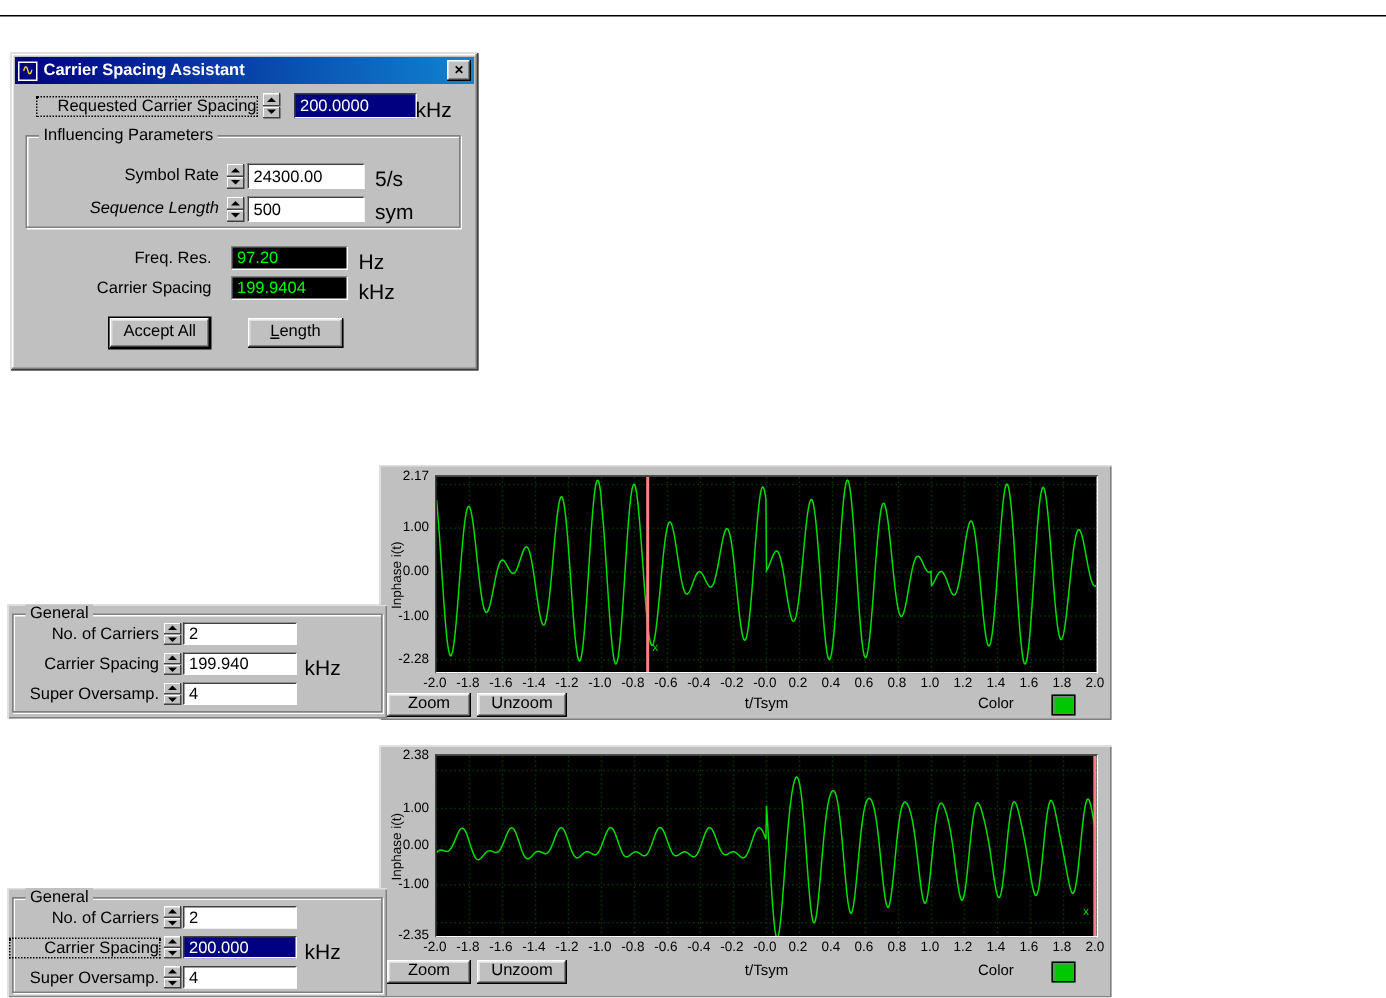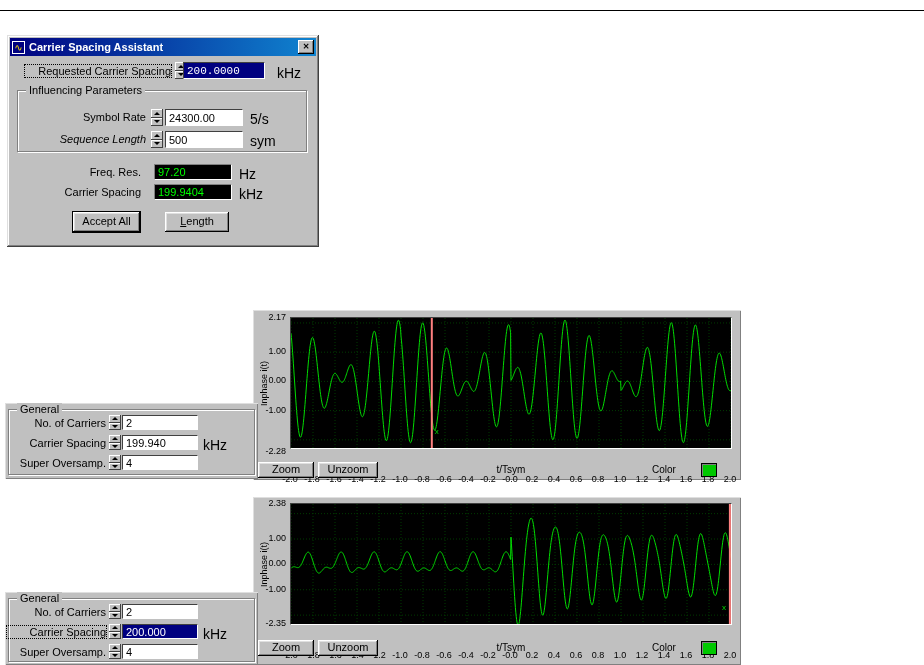--- a/index.html
+++ b/index.html
@@ -42,21 +42,21 @@
   .focus-rect{outline:1px dotted #000;}
 
   
   .panel{position:absolute;background:#c0c0c0;box-shadow:inset 1px 1px 0 #dfdfdf,inset -1px -1px 0 #808080;}
   .plot{position:absolute;left:37px;width:442px;background:#000;border:1px solid;border-color:#404040 #fff #fff #404040;overflow:hidden;}
   .plot svg{display:block;}
   .ylab{position:absolute;left:6px;font-size:9px;writing-mode:vertical-rl;transform:rotate(180deg);
     text-align:center;white-space:nowrap;}
   .yticks{position:absolute;left:0;top:0;width:35px;height:100%;}
   .ytick{position:absolute;right:2px;font-size:9px;white-space:nowrap;text-align:center;}
-  .xtick{position:absolute;transform:translateX(-50%);font-size:9px;white-space:nowrap;margin-top:24px;}
+  .xtick{position:absolute;transform:translateX(-50%);font-size:9px;white-space:nowrap;}
   .chart-toolbar{position:absolute;left:0;right:0;height:17px;}
   .xlab{position:absolute;left:37px;width:442px;text-align:center;font-size:10px;}
   .color-label{position:absolute;left:399px;top:2px;font-size:10px;}
   .swatch{position:absolute;left:448px;top:1px;width:16px;height:14px;border:1px solid #000;
     box-shadow:inset 1px 1px 0 #808080;}
   .cbtn{height:16px;line-height:15px;}
 </style>
 </head>
 <body>
 
@@ -72,21 +72,21 @@
 
     <span class="rlabel focus-rect" style="left:18px;top:30px;width:146px;">Requested Carrier Spacing</span>
     <span class="spin" style="left:168px;top:27px;">
         <span class="spin-btn">
           <i class="tri-up"></i>
         </span>
         <span class="spin-btn">
           <i class="tri-down"></i>
         </span>
       </span>
-    <input class="tfield sel" style="left: 176px; top: 27px; width: 82px; font-family: Liberation Mono, monospace;" value="200.0000">
+    <input class="tfield sel" style="left: 189px; top: 27px; width: 82px;" value="200.0000">
     <span class="unit" style="left:270px;top:30px;">kHz</span>
 
     <div class="groupbox" style="left:10px;top:55px;width:290px;height:62px;">
       <span class="legend">Influencing Parameters</span>
       <span class="rlabel" style="left:24px;top:20px;width:104px;">Symbol Rate</span>
       <span class="spin" style="left:133px;top:18px;">
           <span class="spin-btn">
             <i class="tri-up"></i>
           </span>
           <span class="spin-btn">
@@ -121,21 +121,21 @@
     <div class="btn btn-cancel" style="left:158px;top:177px;width:64px;height:20px;line-height:19px;">Length</div>
   </div>
 
   <div class="panel" id="chart1" style="left:253px;top:310px;width:488px;height:170px;">
     <div class="ylab" style="top:7px;height:132px;">Inphase i(t)</div>
     <div class="yticks">
         <div class="ytick" style="top: 2px;">2.17</div>
         <div class="ytick" style="top: 36.1798px;">1.00</div>
         <div class="ytick" style="top: 65.3933px;">0.00</div>
         <div class="ytick" style="top: 94.6067px;">-1.00</div>
-        <div class="ytick" style="top: 136px;">-2.28</div>
+        <div class="ytick" style="top: 124px;">-2.28</div>
       </div>
     <div class="plot" style="top:7px;height:132px;">
         <svg width="440" height="130">
           <line x1="0" y1="0" x2="0" y2="130" stroke="#003a00" stroke-dasharray="1,2" stroke-width="1"></line>
           <line x1="21.999999999999996" y1="0" x2="21.999999999999996" y2="130" stroke="#003a00" stroke-dasharray="1,2" stroke-width="1"></line>
           <line x1="43.99999999999999" y1="0" x2="43.99999999999999" y2="130" stroke="#003a00" stroke-dasharray="1,2" stroke-width="1"></line>
           <line x1="66.00000000000001" y1="0" x2="66.00000000000001" y2="130" stroke="#003a00" stroke-dasharray="1,2" stroke-width="1"></line>
           <line x1="88" y1="0" x2="88" y2="130" stroke="#003a00" stroke-dasharray="1,2" stroke-width="1"></line>
           <line x1="110" y1="0" x2="110" y2="130" stroke="#003a00" stroke-dasharray="1,2" stroke-width="1"></line>
           <line x1="132" y1="0" x2="132" y2="130" stroke="#003a00" stroke-dasharray="1,2" stroke-width="1"></line>

